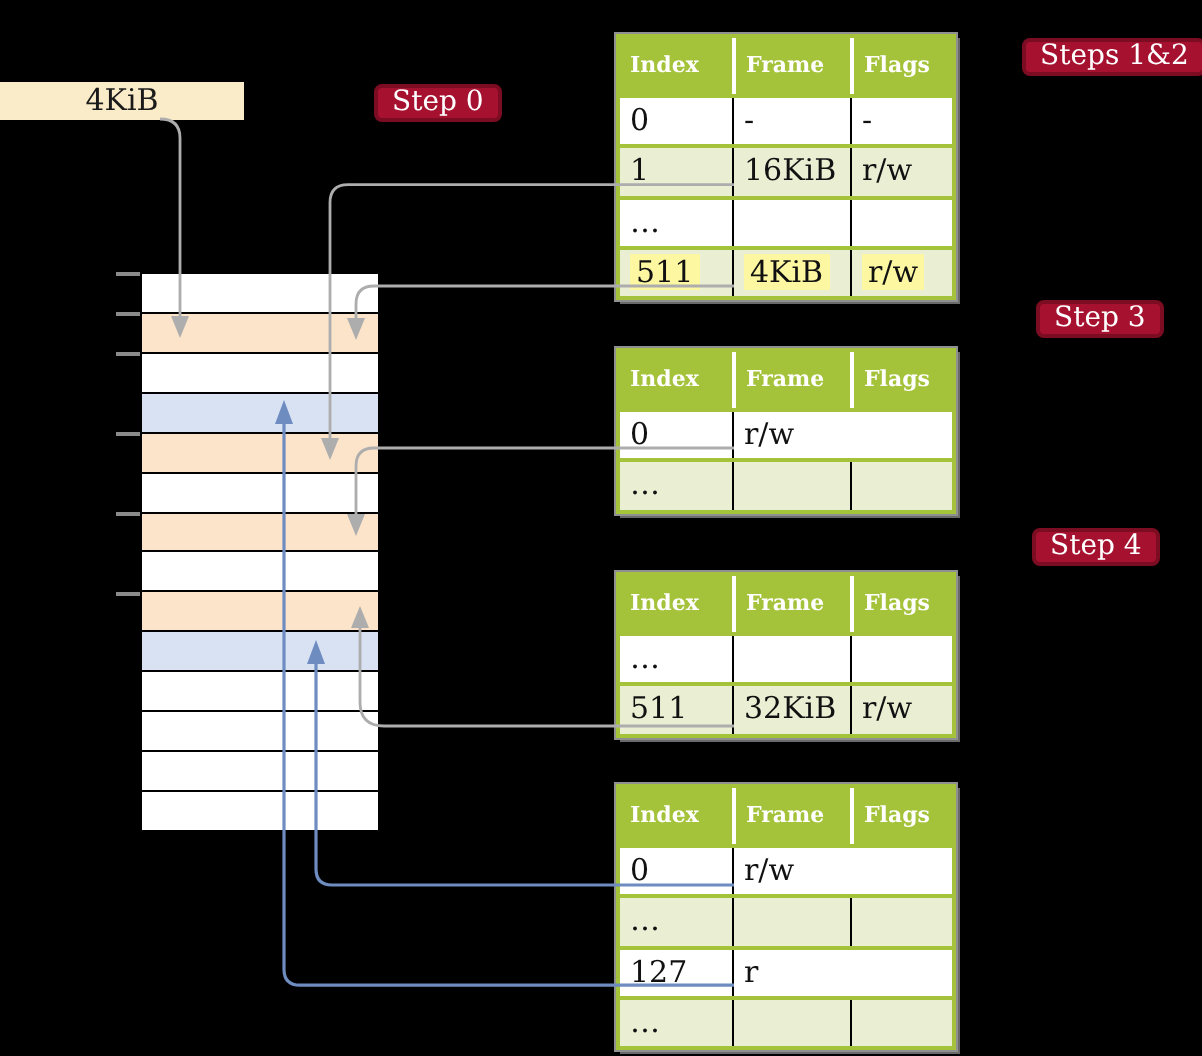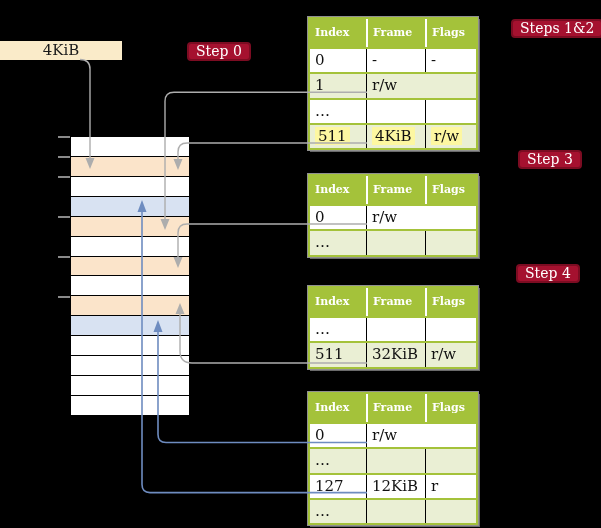--- a/index.html
+++ b/index.html
@@ -129,20 +129,21 @@
         <div class="tcell hcell">Frame</div>
         <div class="tcell hcell">Flags</div>
       </div>
       <div class="trow tbody">
         <div class="tcell bcell"><span>0</span></div>
         <div class="tcell bcell"><span>-</span></div>
         <div class="tcell bcell"><span>-</span></div>
       </div>
       <div class="trow tbody shade">
         <div class="tcell bcell"><span>1</span></div>
+        <div class="tcell bcell"><span>16KiB</span></div>
         <div class="tcell bcell"><span>r/w</span></div>
       </div>
       <div class="trow tbody">
         <div class="tcell bcell"><span>…</span></div>
         <div class="tcell bcell"></div>
         <div class="tcell bcell"></div>
       </div>
       <div class="trow tbody shade">
         <div class="tcell bcell"><span class="hl">511</span></div>
         <div class="tcell bcell"><span class="hl">4KiB</span></div>
@@ -192,21 +193,20 @@
         <div class="tcell bcell"><span>0</span></div>
         <div class="tcell bcell"><span>r/w</span></div>
       </div>
       <div class="trow tbody shade">
         <div class="tcell bcell"><span>…</span></div>
         <div class="tcell bcell"></div>
         <div class="tcell bcell"></div>
       </div>
       <div class="trow tbody">
         <div class="tcell bcell"><span>127</span></div>
-        <div class="tcell bcell"><span>12KiB</span></div>
         <div class="tcell bcell"><span>r</span></div>
       </div>
       <div class="trow tbody shade">
         <div class="tcell bcell"><span>…</span></div>
         <div class="tcell bcell"></div>
         <div class="tcell bcell"></div>
       </div>
     </div>
 
   <svg class="overlay" width="601" height="528" viewBox="0 0 601 528">

